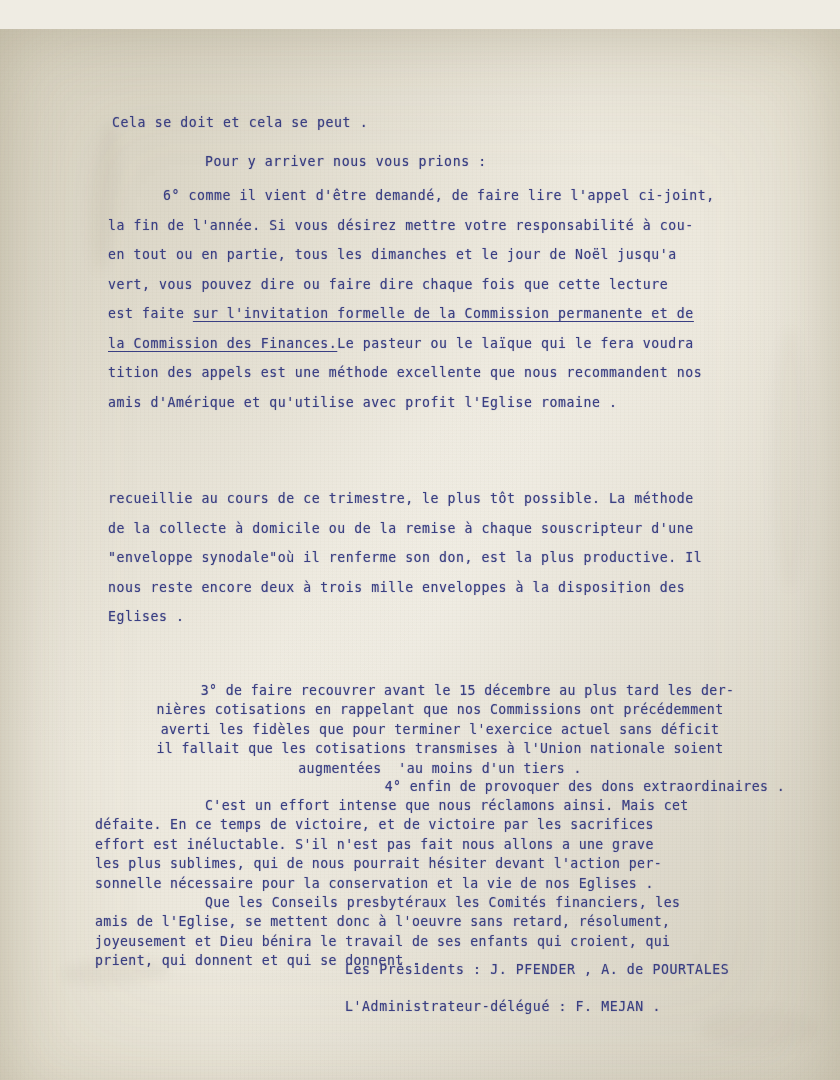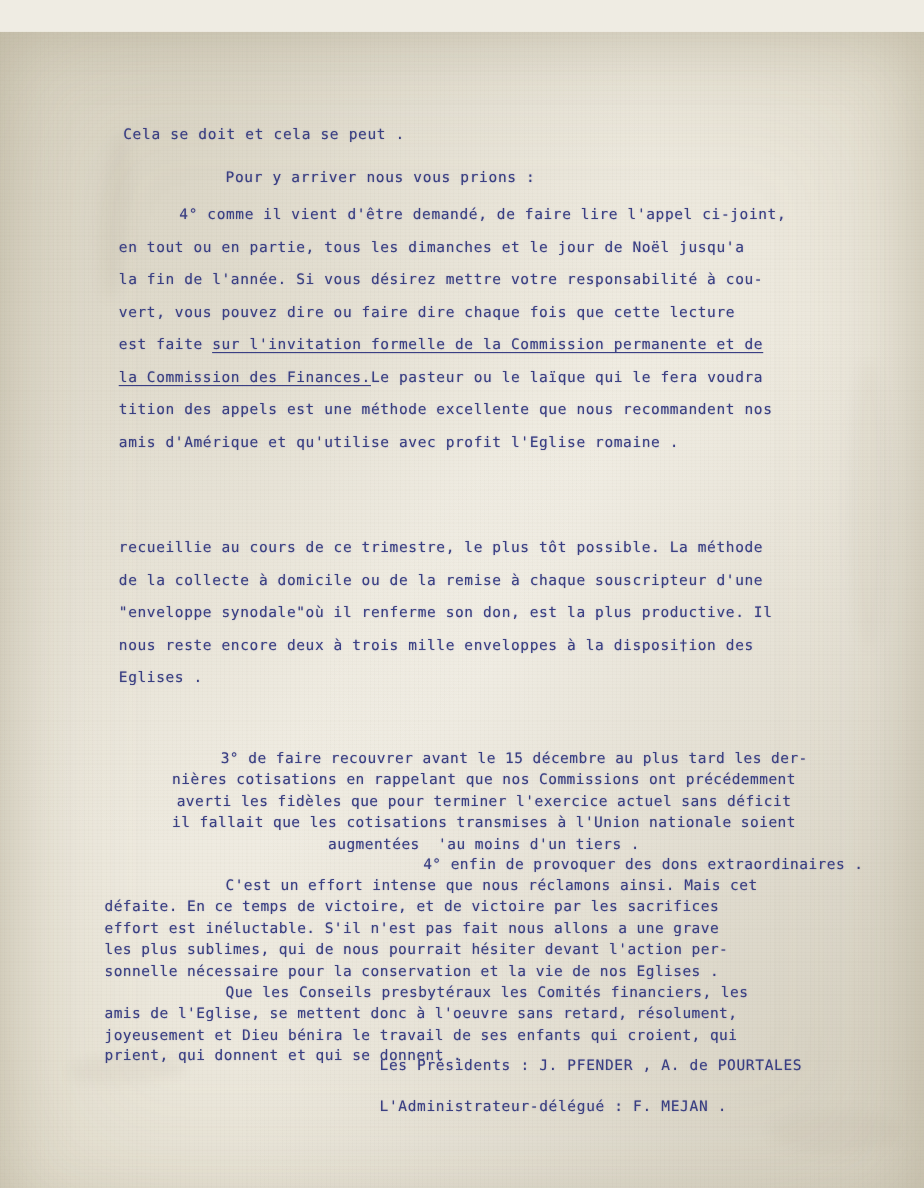--- a/index.html
+++ b/index.html
@@ -98,23 +98,23 @@
   <div class="smudge s1"></div>
   <div class="smudge s2"></div>
   <div class="smudge s3"></div>
   <div class="smudge s4"></div>
 
   <div class="typed" style="top:86px; left:112px;">Cela se doit et cela se peut .</div>
 
   <div class="typed" style="top:125px; left:205px;">Pour y arriver nous vous prions :</div>
 
   <div class="block para-wide" style="top:152px;">
-    <div class="line" style="text-indent:55px;">4° comme il vient d'être demandé, de faire lire l'appel ci-joint,</div>
+    <div class="line" style="text-indent:55px;">6° comme il vient d'être demandé, de faire lire l'appel ci-joint,</div>
+    <div class="line">la fin de l'année. Si vous désirez mettre votre responsabilité à cou-</div>
     <div class="line">en tout ou en partie, tous les dimanches et le jour de Noël jusqu'a</div>
-    <div class="line">la fin de l'année. Si vous désirez mettre votre responsabilité à cou-</div>
     <div class="line">vert, vous pouvez dire ou faire dire chaque fois que cette lecture</div>
     <div class="line"><span>est faite </span><span class="u">sur l'invitation formelle de la Commission permanente et de</span></div>
     <div class="line"><span class="u">la Commission des Finances.</span><span>Le pasteur ou le laïque qui le fera voudra</span></div>
     <div class="line">tition des appels est une méthode excellente que nous recommandent nos</div>
     <div class="line">amis d'Amérique et qu'utilise avec profit l'Eglise romaine .</div>
   </div>
 
   <div class="block para-wide" style="top:455px;">
     <div class="line">recueillie au cours de ce trimestre, le plus tôt possible. La méthode</div>
     <div class="line">de la collecte à domicile ou de la remise à chaque souscripteur d'une</div>

